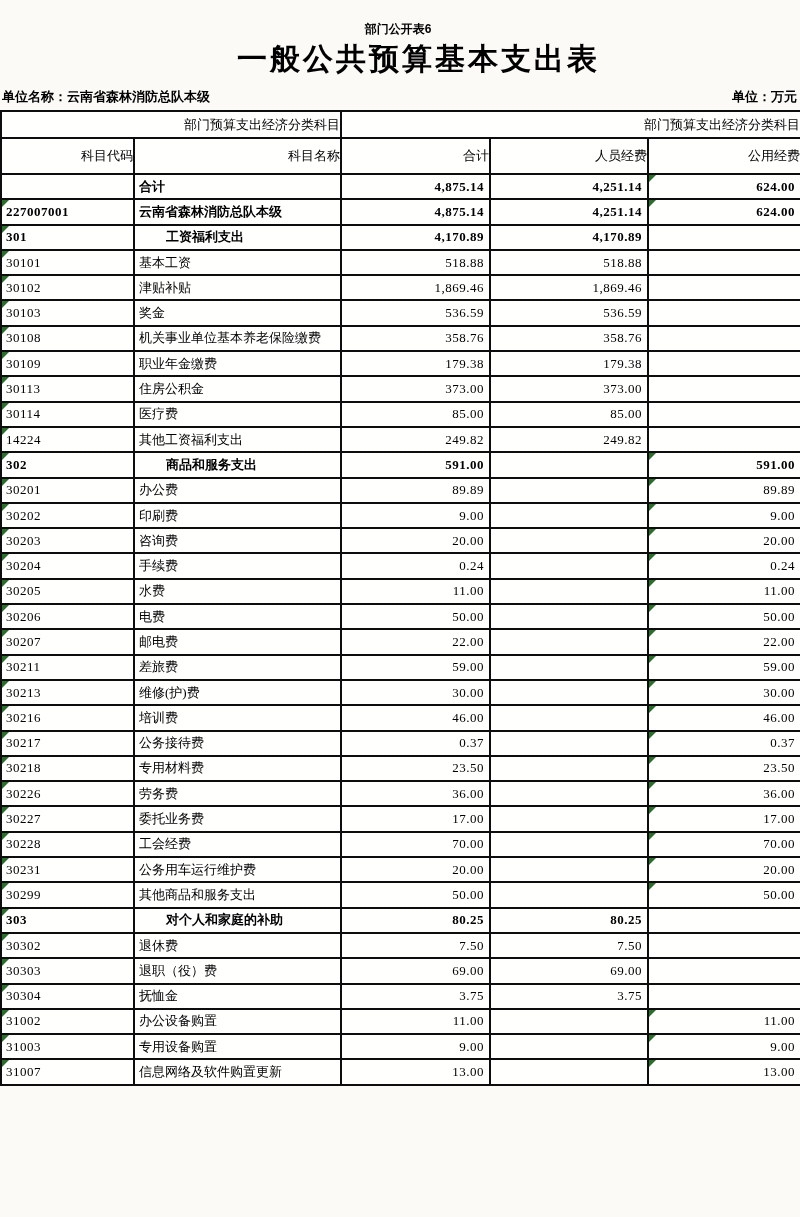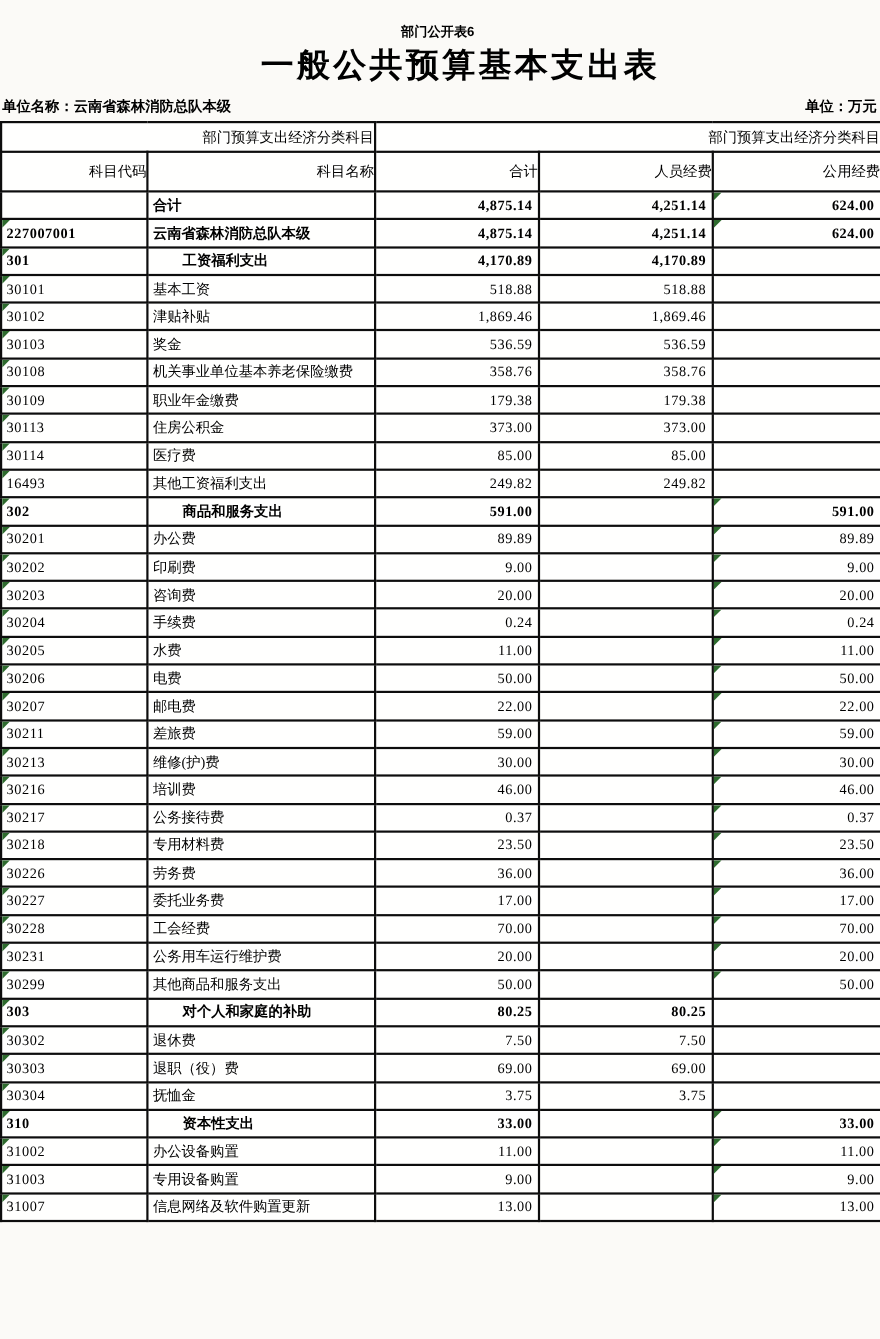--- a/index.html
+++ b/index.html
@@ -176,21 +176,21 @@
           <td class="col-num"><span></span></td>
         </tr>
         <tr>
           <td class="col-code"><span class="tri" style="border-top-color: rgb(46, 107, 46);"></span><span>30114</span></td>
           <td class="col-name"><span>医疗费</span></td>
           <td class="col-num"><span>85.00</span></td>
           <td class="col-num"><span>85.00</span></td>
           <td class="col-num"><span></span></td>
         </tr>
         <tr>
-          <td class="col-code"><span class="tri" style="border-top-color: rgb(46, 107, 46);"></span><span>16493</span></td>
+          <td class="col-code"><span class="tri" style="border-top-color: rgb(46, 107, 46);"></span><span>14224</span></td>
           <td class="col-name"><span>其他工资福利支出</span></td>
           <td class="col-num"><span>249.82</span></td>
           <td class="col-num"><span>249.82</span></td>
           <td class="col-num"><span></span></td>
         </tr>
         <tr class="bold">
           <td class="col-code"><span class="tri" style="border-top-color: rgb(46, 107, 46);"></span><span>302</span></td>
           <td class="col-name indent"><span>商品和服务支出</span></td>
           <td class="col-num"><span>591.00</span></td>
           <td class="col-num"><span></span></td>
@@ -336,27 +336,20 @@
           <td class="col-num"><span>69.00</span></td>
           <td class="col-num"><span></span></td>
         </tr>
         <tr>
           <td class="col-code"><span class="tri" style="border-top-color: rgb(46, 107, 46);"></span><span>30304</span></td>
           <td class="col-name"><span>抚恤金</span></td>
           <td class="col-num"><span>3.75</span></td>
           <td class="col-num"><span>3.75</span></td>
           <td class="col-num"><span></span></td>
         </tr>
-        <tr class="bold">
-          <td class="col-code"><span class="tri" style="border-top-color: rgb(46, 107, 46);"></span><span>310</span></td>
-          <td class="col-name indent"><span>资本性支出</span></td>
-          <td class="col-num"><span>33.00</span></td>
-          <td class="col-num"><span></span></td>
-          <td class="col-num"><span class="tri" style="border-top-color: rgb(46, 107, 46);"></span><span>33.00</span></td>
-        </tr>
         <tr>
           <td class="col-code"><span class="tri" style="border-top-color: rgb(46, 107, 46);"></span><span>31002</span></td>
           <td class="col-name"><span>办公设备购置</span></td>
           <td class="col-num"><span>11.00</span></td>
           <td class="col-num"><span></span></td>
           <td class="col-num"><span class="tri" style="border-top-color: rgb(46, 107, 46);"></span><span>11.00</span></td>
         </tr>
         <tr>
           <td class="col-code"><span class="tri" style="border-top-color: rgb(46, 107, 46);"></span><span>31003</span></td>
           <td class="col-name"><span>专用设备购置</span></td>

